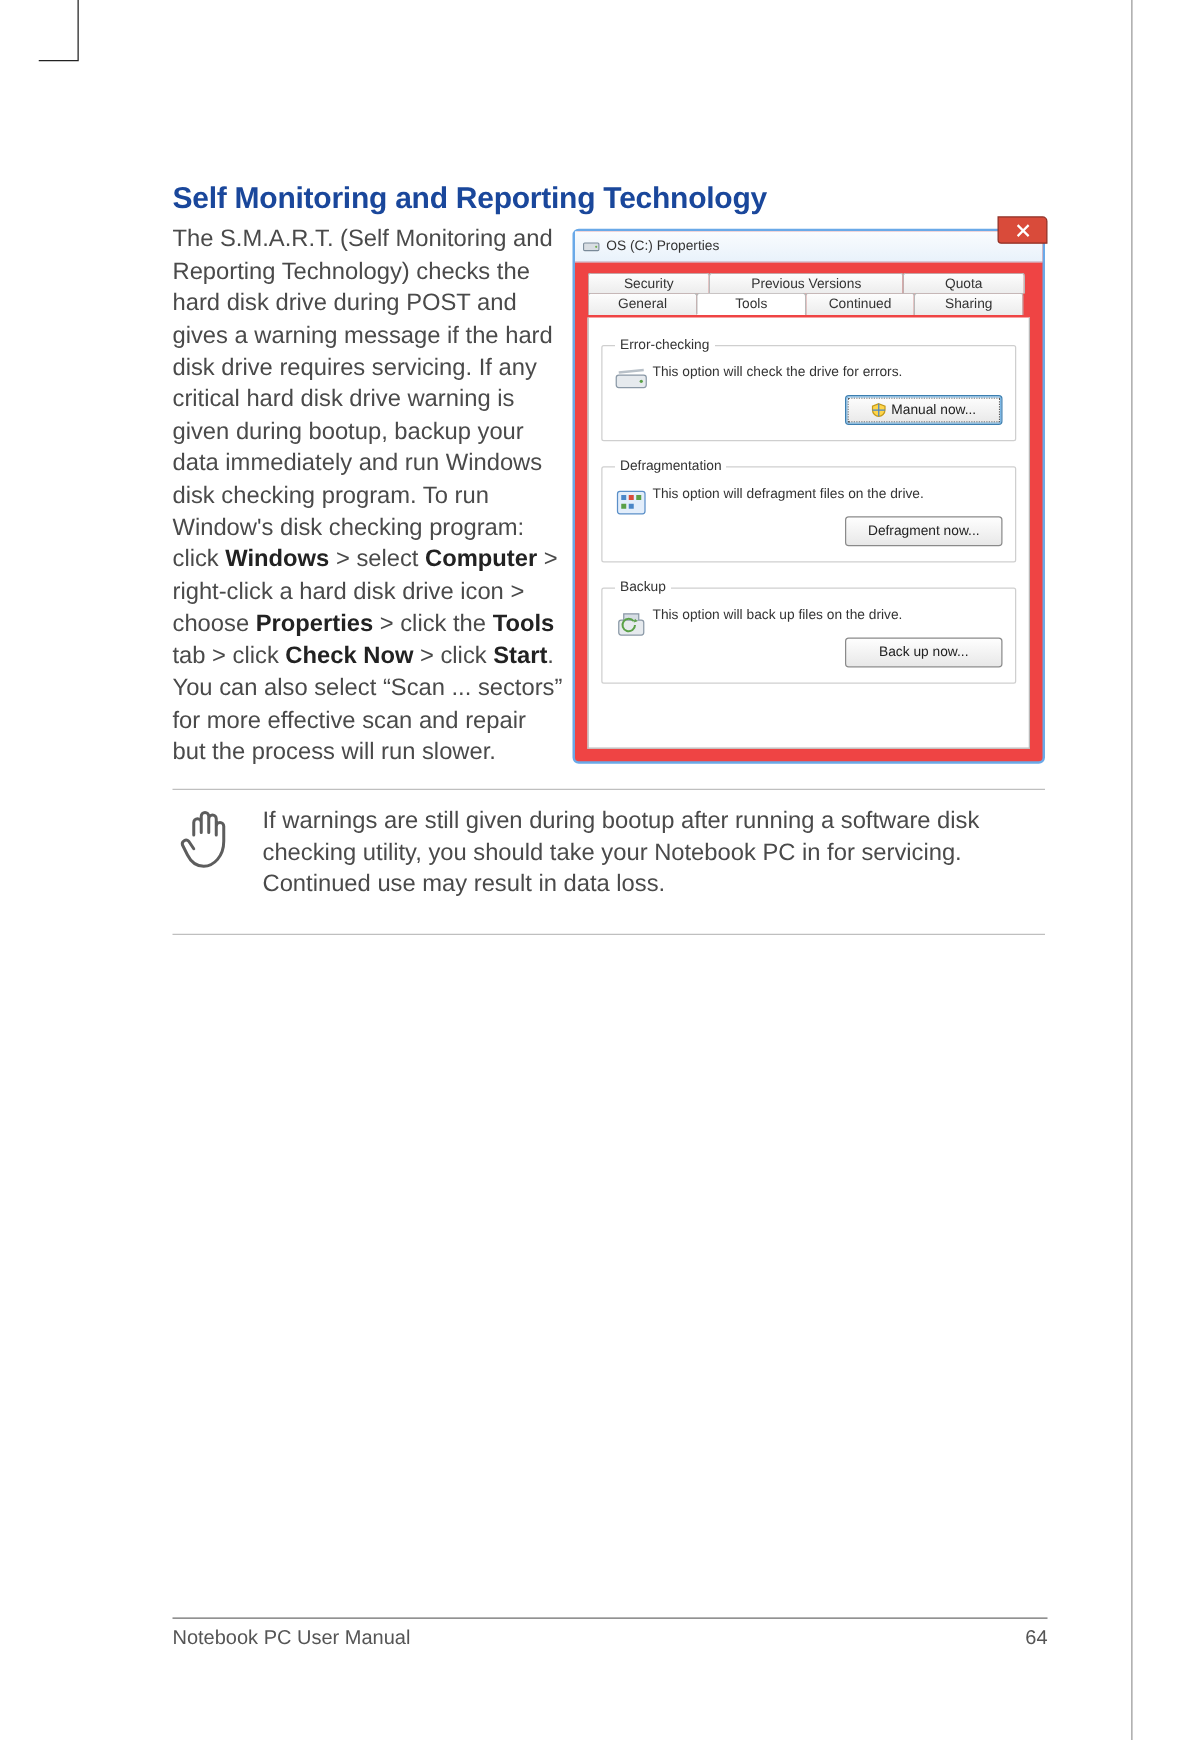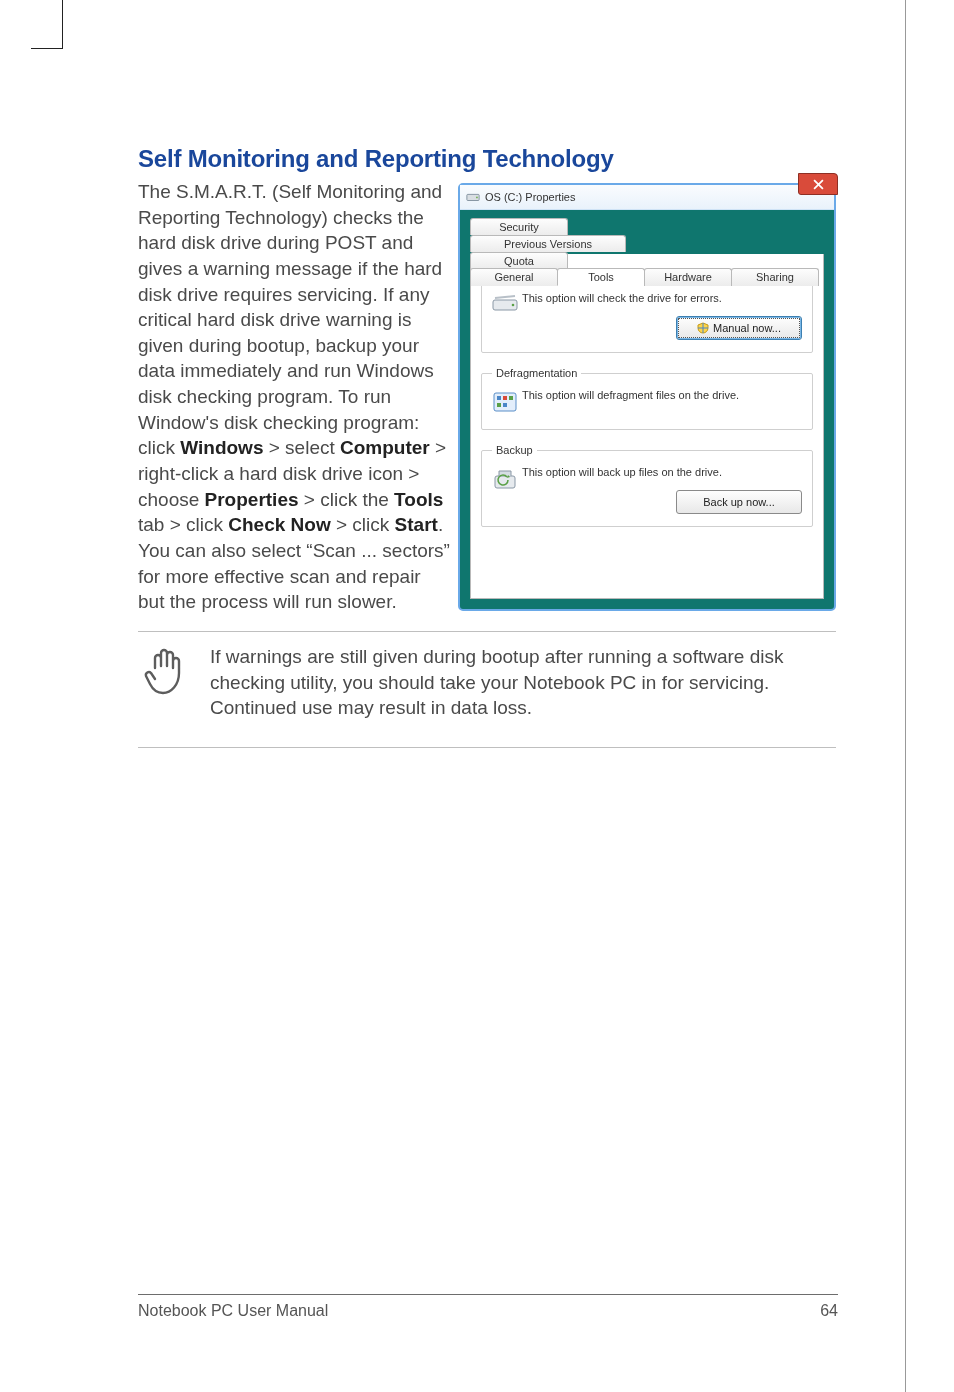--- a/index.html
+++ b/index.html
@@ -62,21 +62,21 @@
     color: #4a4a4a;
     margin: 0;
   }
   .float-dialog {
     float: right;
     width: 374px;
     margin-left: 8px;
     margin-top: 4px;
     border: 2.5px solid #6aa9e8;
     border-radius: 5px;
-    background: #0f766e;
+    background: #ef4444;
     font-size: 11px;
   }
   .titlebar {
     height: 24px;
     background: linear-gradient(#fafcfe, #e9f2fb);
     border-bottom: 1px solid #cfe3f6;
     display: flex;
     align-items: center;
     padding: 0 6px;
     position: relative;
@@ -106,21 +106,20 @@
   }
   .dialog-body {
     padding: 8px 10px 10px 10px;
   }
   .tabstrip {
     position: relative;
     height: 36px;
   }
   .tab-row {
     display: flex;
-    flex-direction: column;
   }
   .tab {
     border: 1px solid #b9b9b9;
     border-bottom: none;
     border-radius: 3px 3px 0 0;
     padding: 2px 0;
     background: linear-gradient(#fdfdfd,#ececec);
     font-size: 11px;
     color: #333;
     text-align: center;
@@ -256,21 +255,21 @@
         <div class="dialog-body">
           <div class="tabstrip">
             <div class="tab-row">
               <div class="tab back-row t1">Security</div>
               <div class="tab back-row t2">Previous Versions</div>
               <div class="tab back-row t3">Quota</div>
             </div>
             <div class="front-row">
               <div class="tab front t1">General</div>
               <div class="tab front t2">Tools</div>
-              <div class="tab front t3">Hardware</div>
+              <div class="tab front t3">Continued</div>
               <div class="tab front t4">Sharing</div>
             </div>
           </div>
           <div class="tabpanel">
 
             <fieldset class="group">
               <legend>Error-checking</legend>
               <div class="group-inner">
                 <div class="gicon">
                   <svg width="28" height="22" viewBox="0 0 28 22">
@@ -303,20 +302,25 @@
                       <rect x="2" y="4" width="22" height="18" rx="2" fill="#e3eefb" stroke="#5a8fc8"></rect>
                       <rect x="5" y="7" width="4" height="4" fill="#4a86c7"></rect>
                       <rect x="11" y="7" width="4" height="4" fill="#d94b3a"></rect>
                       <rect x="17" y="7" width="4" height="4" fill="#5aa047"></rect>
                       <rect x="5" y="14" width="4" height="4" fill="#5aa047"></rect>
                       <rect x="11" y="14" width="4" height="4" fill="#4a86c7"></rect>
                     </svg>
                 </div>
                 <div class="gtext">
                   <span>This option will defragment files on the drive.</span>
+                  <div class="gbtn-row">
+                    <span class="winbtn">
+                      <span>Defragment now...</span>
+                    </span>
+                  </div>
                 </div>
               </div>
             </fieldset>
 
             <fieldset class="group">
               <legend>Backup</legend>
               <div class="group-inner">
                 <div class="gicon">
                   <svg width="28" height="26" viewBox="0 0 28 26">
                       <rect x="3" y="10" width="20" height="12" rx="2" fill="#e6eaee" stroke="#8a98a6"></rect>

